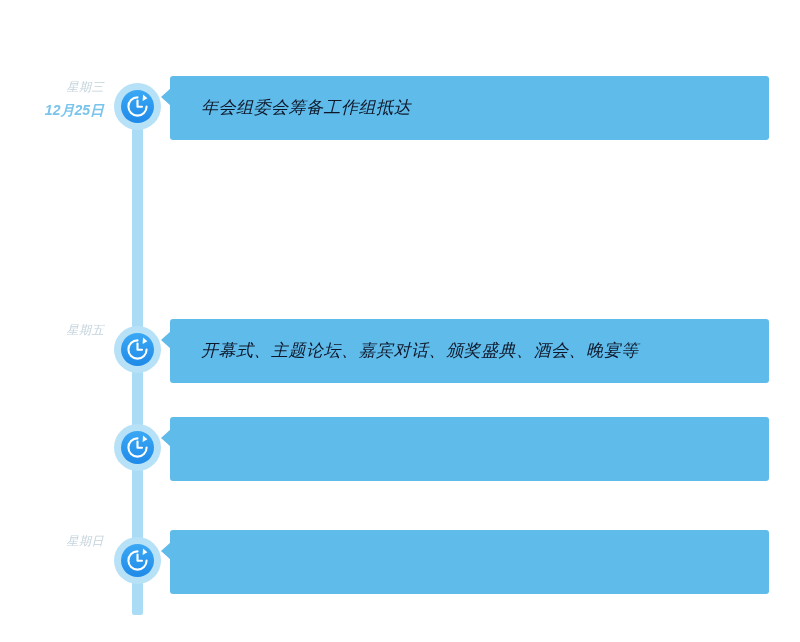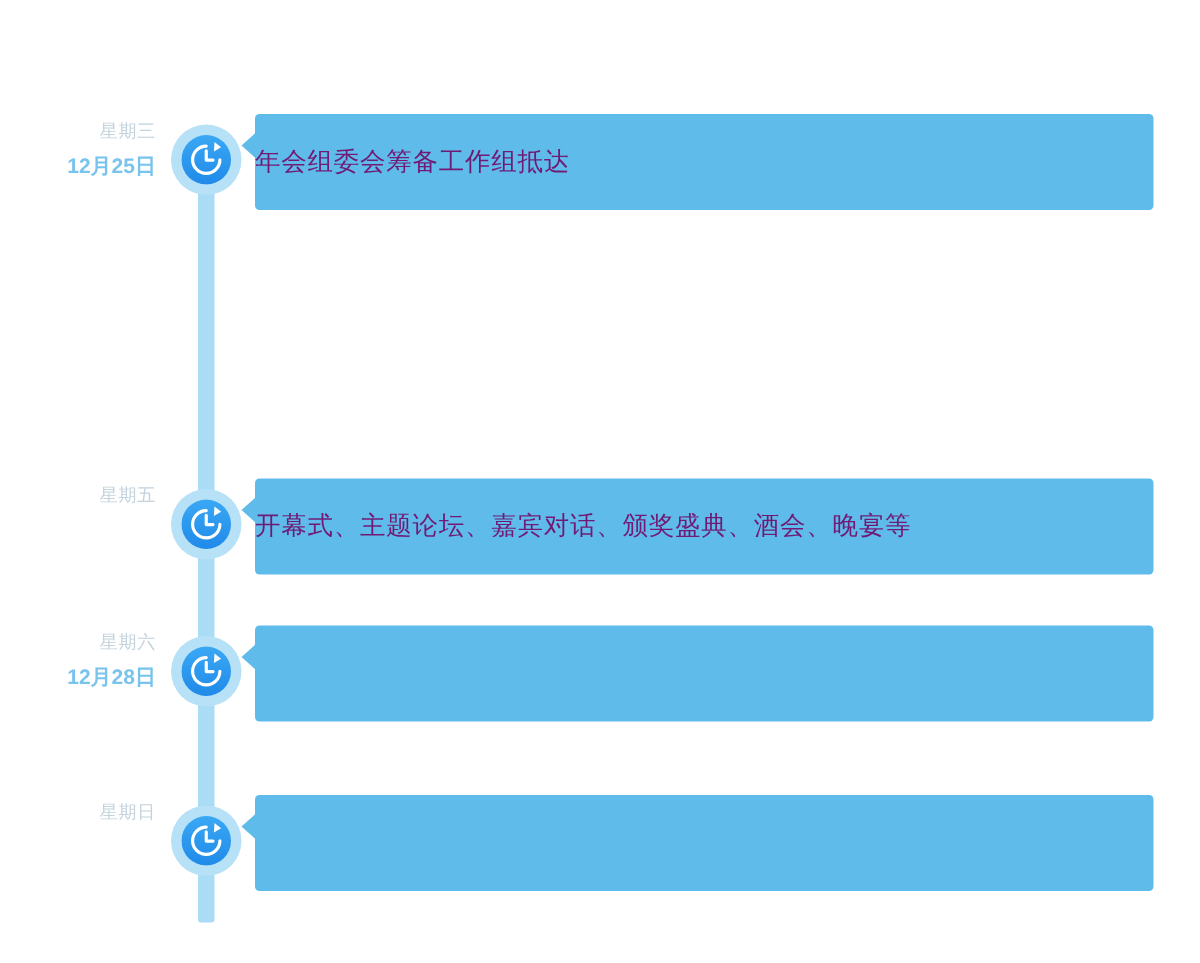--- a/index.html
+++ b/index.html
@@ -14,20 +14,21 @@
     height: 642px;
     font-family: "Liberation Sans", "DejaVu Sans", sans-serif;
     overflow: hidden;
   }
 
   .timeline {
     position: relative;
     width: 636px;
     height: 642px;
     background: #ffffff;
+    font-style: italic;
   }
 
   
   .spine {
     position: absolute;
     left: 132px;
     top: 95px;
     width: 11px;
     height: 520px;
     background: #aadcf5;
@@ -118,21 +119,22 @@
     left: -9px;
     top: 12px;
     width: 0;
     height: 0;
     border-top: 9px solid transparent;
     border-bottom: 9px solid transparent;
     border-right: 10px solid #5fbcea;
   }
   .bar .bartext {
     font-size: 17px;
-    color: #701a75;
+    color: #0f172a;
+    padding-left: 31px;
     letter-spacing: 0.5px;
     line-height: 24px;
     white-space: nowrap;
   }
 </style>
 </head>
 <body>
 
 <div class="timeline">
 
@@ -176,24 +178,20 @@
         </svg>
       </span>
     </div>
     <div class="bar">
       <span class="tail"></span>
       <span class="bartext">开幕式、主题论坛、嘉宾对话、颁奖盛典、酒会、晚宴等</span>
     </div>
   </div>
 
   <div class="row" style="top:417px;">
-    <div class="datecol">
-      <span class="weekday">星期六</span>
-      <span class="daydate">12月28日</span>
-    </div>
     <div class="node">
       <span class="halo"></span>
       <span class="disc"></span>
       <span class="glyph">
         <svg width="33" height="33" viewBox="0 0 33 33">
           <path d="M16.5 7.4 A9.1 9.1 0 1 0 25.6 16.5" fill="none" stroke="#ffffff" stroke-width="2.1" stroke-linecap="round"></path>
           <path d="M22.0 4.6 L26.4 8.2 L21.6 11.0 Z" fill="#ffffff"></path>
           <path d="M16.5 10.6 L16.5 16.7 L21.0 16.7" fill="none" stroke="#ffffff" stroke-width="2.1" stroke-linecap="round" stroke-linejoin="round"></path>
         </svg>
       </span>

